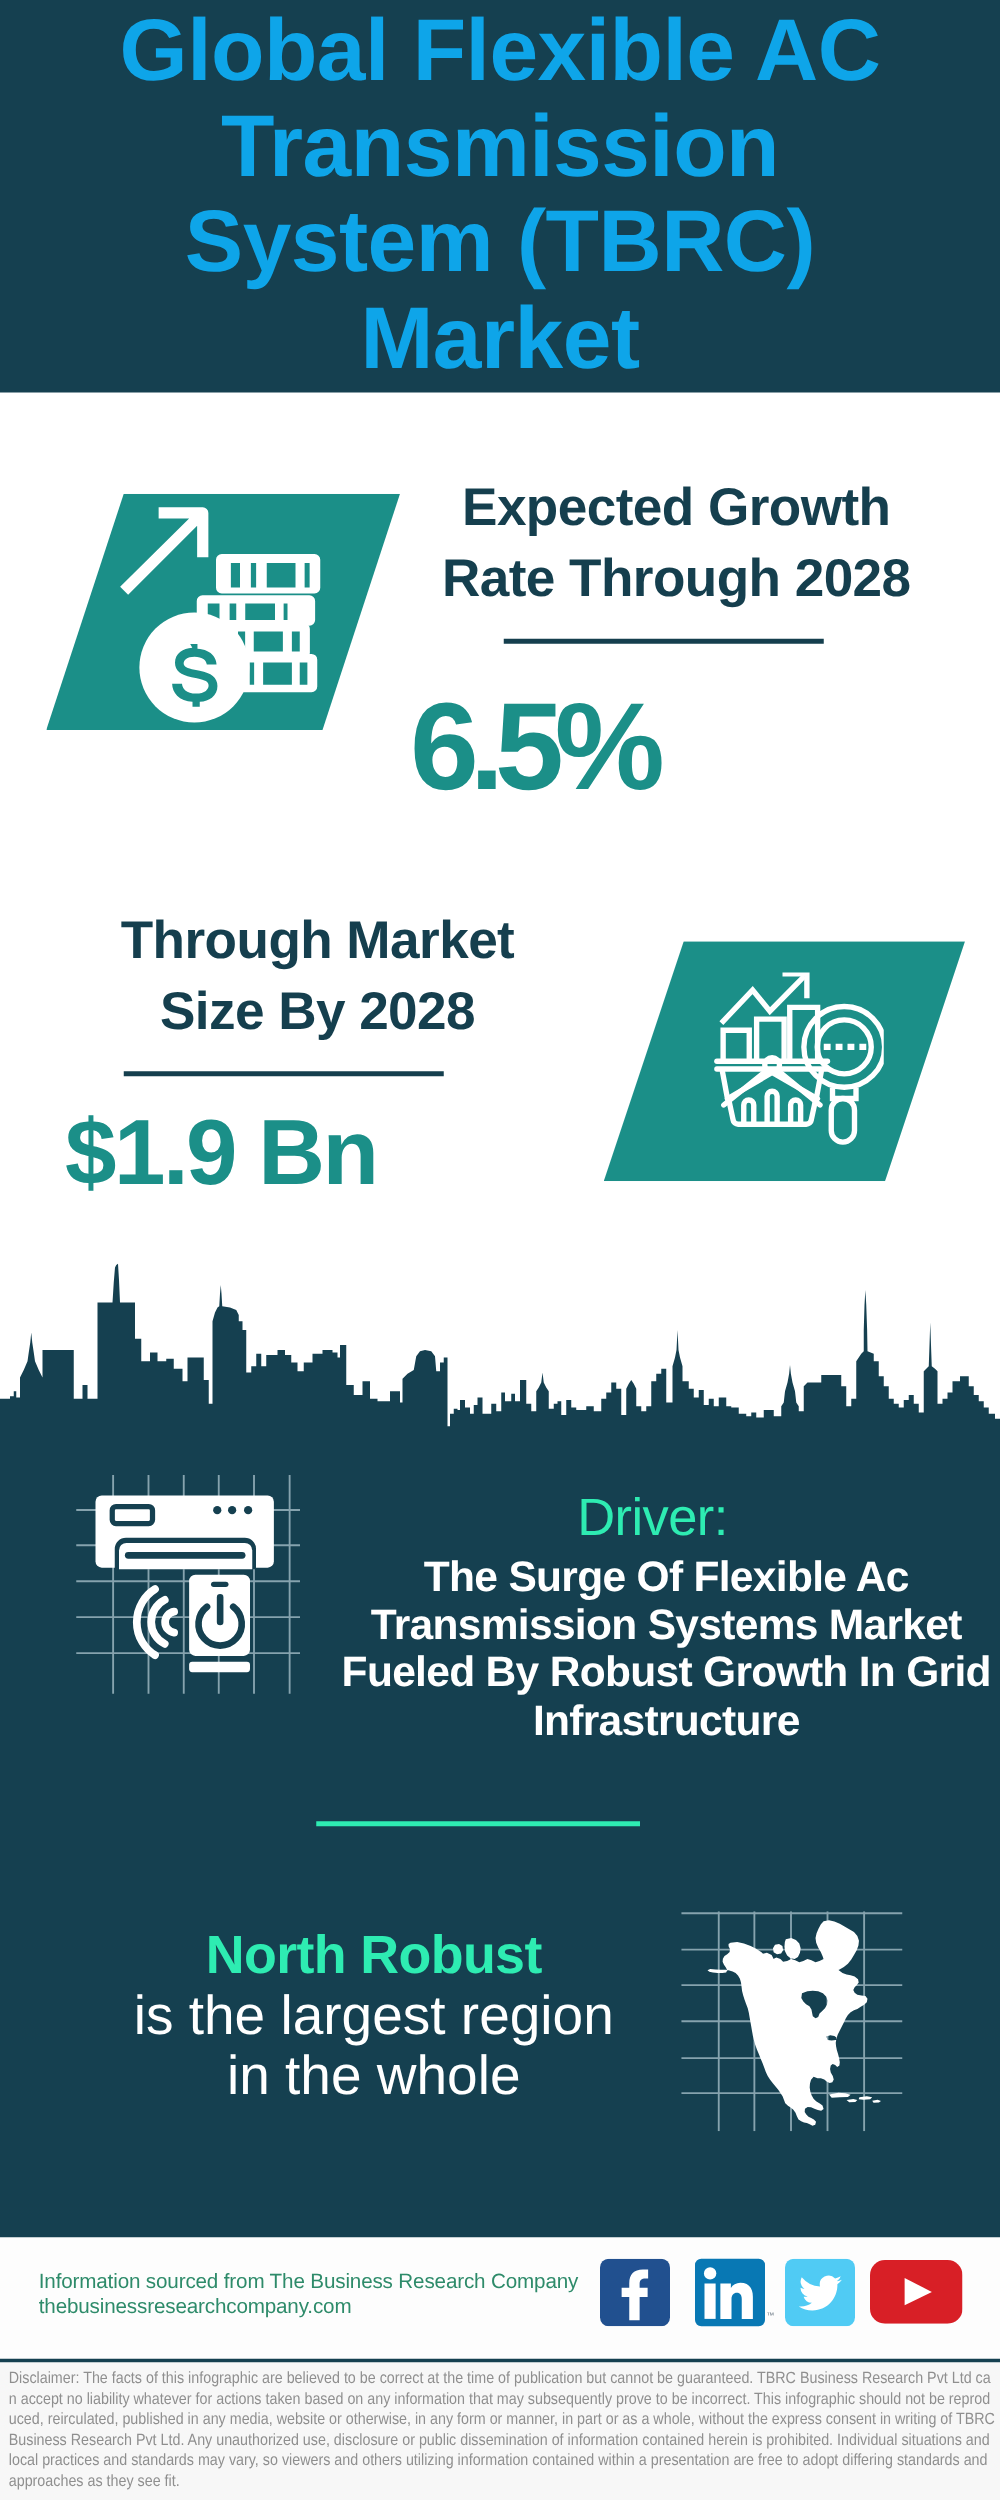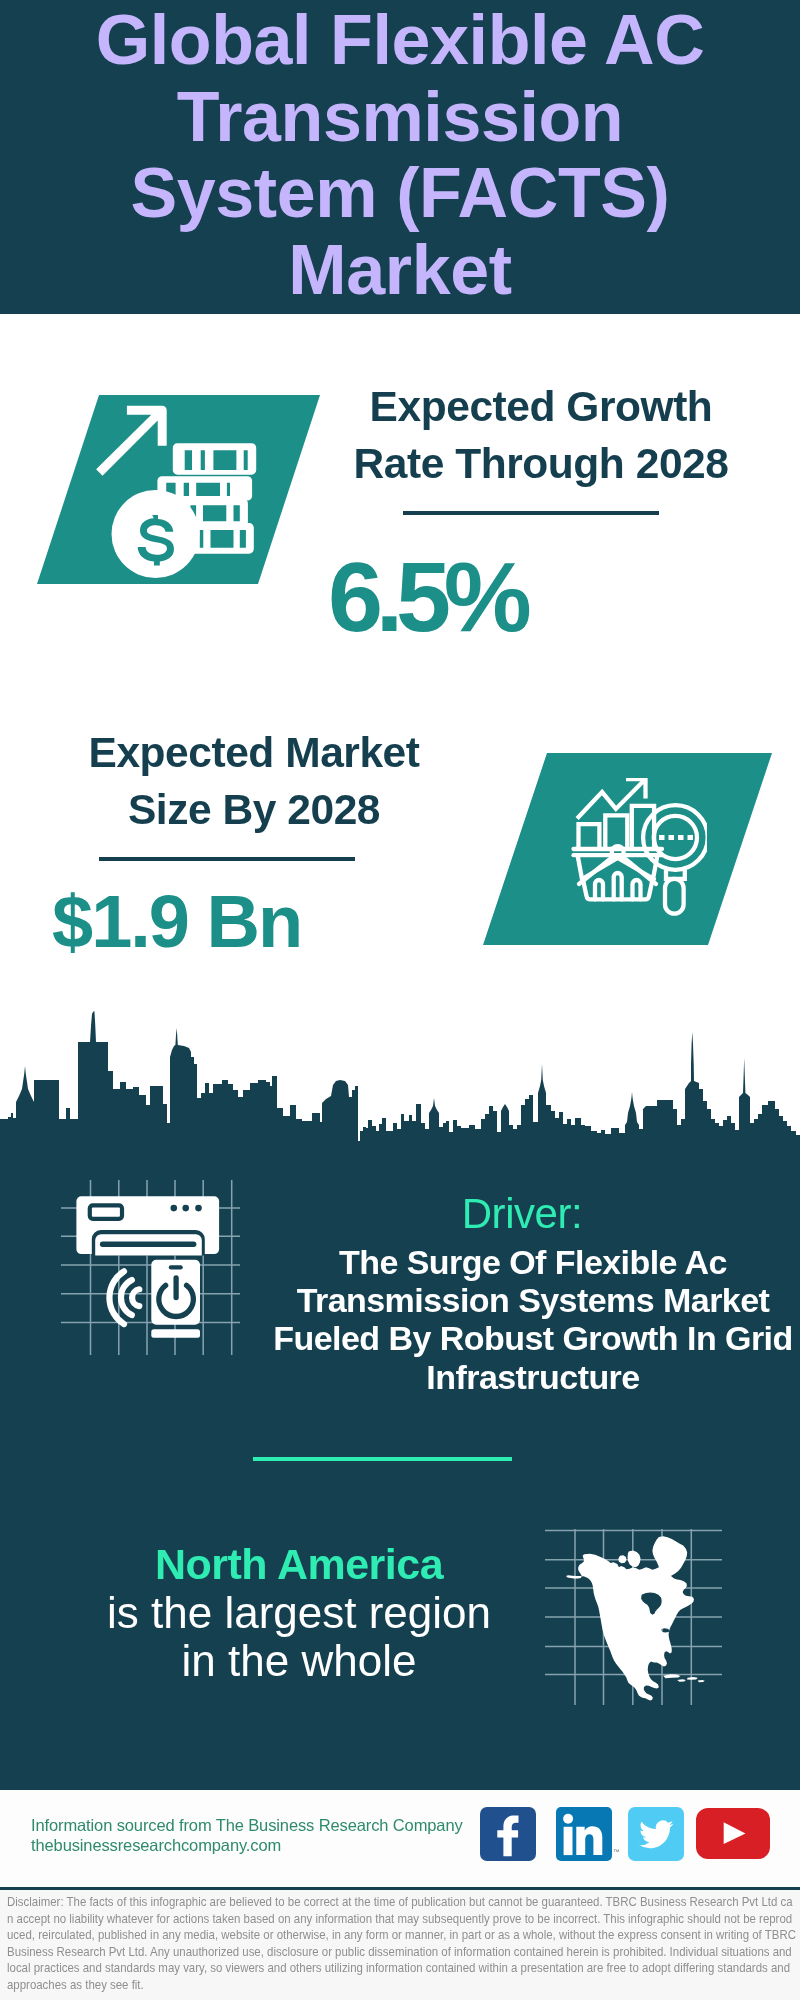--- a/index.html
+++ b/index.html
@@ -5,21 +5,21 @@
 <style>
   html,body{margin:0;padding:0;}
   body{width:800px;height:2000px;background:#fff;
        font-family:"Liberation Sans",sans-serif;overflow:hidden;
        -webkit-font-smoothing:antialiased;}
   .page{position:relative;width:800px;height:2000px;background:#fff;overflow:hidden;}
 
   
   .hero{position:absolute;left:0;top:0;width:800px;height:314px;background:#154050;}
   .hero-title{position:absolute;left:84px;top:2px;width:632px;text-align:center;
-    color:#c4b5fd;font-weight:bold;font-size:70px;line-height:76.5px;letter-spacing:-0.4px;}
+    color:#0ea5e9;font-weight:bold;font-size:70px;line-height:76.5px;letter-spacing:-0.4px;}
 
   
   .stat-head{position:absolute;color:#153F4E;font-weight:bold;font-size:42.5px;
     line-height:56.8px;text-align:center;letter-spacing:-0.45px;}
   .stat-rule{position:absolute;height:4px;background:#153F4E;}
   .stat-value{position:absolute;color:#1B8F88;font-weight:bold;}
 
   .s1-head{left:351px;top:379px;width:380px;}
   .s1-rule{left:403px;top:511px;width:256px;}
   .s1-value{left:328px;top:547px;width:384px;font-size:99px;line-height:100px;letter-spacing:-7.3px;}
@@ -68,21 +68,21 @@
 </style>
 </head>
 <body>
 
 <div class="page">
 
   <div class="hero">
     <div class="hero-title">
       <div>Global Flexible AC</div>
         <div>Transmission</div>
-        <div>System (FACTS)</div>
+        <div>System (TBRC)</div>
         <div>Market</div>
     </div>
   </div>
 
   <div class="tile tile1">
     <div class="bg"></div>
 
 <svg style="left:59px;top:8px" width="164" height="182" viewBox="0 0 164 182">
   <g fill="#fff">
     <path d="M30.9 2.8 H66.2 a4.5 4.5 0 0 1 4.5 4.5 V42.7 H61.7 V17.5 L6.5 72.7 L0.1 66.3 L55.3 11.8 H30.9 Z"></path>
@@ -137,21 +137,21 @@
  </g>
  <g fill="#fff">
    <rect x="83" y="57" width="5.5" height="5"></rect>
    <rect x="92.5" y="57" width="5.5" height="5"></rect>
    <rect x="102" y="57" width="5.5" height="5"></rect>
    <rect x="111.5" y="57" width="5.5" height="5"></rect>
  </g>
 </svg>
   </div>
   <div class="stat-head s2-head">
-    <div>Expected Market</div>
+    <div>Through Market</div>
       <div>Size By 2028</div>
   </div>
   <div class="stat-rule s2-rule"></div>
   <div class="stat-value s2-value">$1.9 Bn</div>
 
   <div class="darkbody"></div>
   <svg class="skyline" viewBox="0 1000 800 160" preserveAspectRatio="none">
       <path d="M0 1160 L0 1119 L8 1119 L8 1117 L11 1117 L11 1113 L13 1113 L13 1118 L16 1118 L16 1120 L16 1102 L19 1096 L22 1089 L23 1082 L24.2 1074 L25 1066 L25.8 1074 L27 1082 L28 1089 L31 1096 L34 1102 L34 1120 L34 1080 L59 1080 L59 1119 L66 1119 L66 1108 L70 1108 L70 1119 L78 1119 L78 1042 L90 1042 L91 1026 L92 1014 L93 1012 L94.4 1011 L95.2 1024 L96 1042 L108 1042 L108 1071 L113 1071 L113 1089 L120 1089 L120 1082 L126 1082 L126 1089 L133 1089 L133 1087 L139 1087 L139 1095 L146 1095 L146 1105 L150 1105 L150 1086 L163 1086 L163 1104 L167 1104 L167 1123 L170 1123 L170 1057 L172 1050 L174 1046 L175.4 1045 L176 1035 L176.6 1028 L177.2 1035 L177.8 1045 L184 1046 L189 1048 L191 1052 L191 1057 L194 1057 L194 1064 L197 1064 L197 1098 L201 1098 L201 1093 L205 1093 L205 1083 L209 1083 L209 1093 L213 1093 L213 1084 L222 1084 L222 1080 L228 1080 L228 1084 L233 1084 L233 1090 L238 1090 L238 1097 L243 1097 L243 1090 L250 1090 L250 1083 L258 1083 L258 1080 L266 1080 L266 1082 L270 1082 L270 1086 L272 1086 L272 1076 L277 1076 L277 1108 L283 1108 L283 1116 L290 1116 L290 1105 L296 1105 L296 1119 L302 1119 L302 1121 L312 1121 L312 1113 L320 1113 L320 1122 L322 1122 L322 1103 L326 1099 L331 1096 L333 1085 L336 1081 L340 1080 L345 1081 L348 1085 L349 1097 L352 1097 L352 1090 L355 1090 L355 1086 L358 1086 L358 1141 L360 1141 L360 1131 L363 1131 L363 1127 L366 1127 L366 1128 L368 1128 L368 1120 L372 1120 L372 1126 L376 1126 L376 1131 L379 1131 L379 1124 L382 1124 L382 1118 L386 1118 L386 1131 L393 1131 L393 1123 L397 1123 L397 1129 L401 1129 L401 1114 L404 1114 L404 1121 L409 1121 L409 1115 L412 1115 L412 1121 L416 1121 L416 1104 L421 1104 L421 1123 L425 1123 L425 1129 L429 1129 L429 1113 L431 1110 L433 1106 L434 1098 L435 1106 L437 1110 L439 1113 L439 1127 L443 1127 L443 1123 L446 1123 L446 1121 L449 1121 L449 1132 L453 1132 L453 1120 L457 1120 L457 1126 L461 1126 L461 1128 L469 1128 L469 1125 L475 1125 L475 1129 L481 1129 L481 1119 L485 1119 L485 1114 L489 1114 L489 1106 L493 1106 L493 1111 L497 1111 L497 1132 L501 1132 L501 1111 L503 1107 L505 1104 L507 1107 L509 1111 L509 1125 L513 1125 L513 1129 L517 1129 L517 1125 L521 1125 L521 1105 L525 1105 L525 1099 L529 1099 L529 1095 L533 1095 L533 1122 L538 1122 L538 1093 L540 1086 L541.2 1080 L542 1064 L542.8 1080 L544 1086 L546 1093 L546 1105 L551 1105 L551 1111 L555 1111 L555 1118 L559 1118 L559 1112 L563 1112 L563 1124 L567 1124 L567 1119 L571 1119 L571 1125 L575 1125 L575 1118 L581 1118 L581 1125 L585 1125 L585 1126 L591 1126 L591 1131 L597 1131 L597 1133 L601 1133 L601 1130 L605 1130 L605 1134 L611 1134 L611 1128 L619 1128 L619 1133 L625 1133 L625 1125 L627 1122 L628 1113 L630 1106 L631.3 1099 L632 1092 L632.7 1099 L634 1106 L636 1113 L637 1122 L639 1125 L639 1129 L643 1129 L643 1109 L646 1106 L657 1106 L657 1100 L673 1100 L673 1109 L677 1109 L677 1125 L681 1125 L681 1119 L685 1119 L685 1089 L687 1086 L689 1083 L691 1081 L691 1064 L691.6 1044 L692.3 1032 L693 1044 L693.7 1064 L694 1081 L699 1083 L699 1089 L703 1089 L703 1101 L707 1101 L707 1109 L711 1109 L711 1119 L715 1119 L715 1123 L719 1123 L719 1126 L723 1126 L723 1120 L727 1120 L727 1116 L731 1116 L731 1123 L735 1123 L735 1130 L739 1130 L739 1097 L741 1095 L743 1093 L743.6 1076 L744.2 1058 L744.8 1076 L745.4 1093 L748 1095 L750 1097 L750 1123 L754 1123 L754 1119 L758 1119 L758 1114 L762 1114 L762 1105 L768 1105 L768 1101 L775 1101 L775 1109 L779 1109 L779 1116 L783 1116 L783 1121 L787 1121 L787 1126 L791 1126 L791 1131 L796 1131 L796 1135 L800 1135 L800 1160 Z" fill="#154050"></path>
     </svg>
 
@@ -201,21 +201,21 @@
   <div class="drv-title">Driver:</div>
   <div class="drv-text">
     <div>The Surge Of Flexible Ac</div>
       <div>Transmission Systems Market</div>
       <div>Fueled By Robust Growth In Grid</div>
       <div>Infrastructure</div>
   </div>
   <div class="drv-rule"></div>
 
   <div class="na-block">
-    <div class="na-title">North America</div>
+    <div class="na-title">North Robust</div>
     <div class="na-sub">
       <div>is the largest region</div>
         <div>in the whole</div>
     </div>
   </div>
 
 <svg class="map-icon" width="177" height="176" viewBox="0 0 177 176">
  <defs>
         <clipPath id="mapgrid">
           <rect x="0" y="0" width="177" height="176"></rect>

